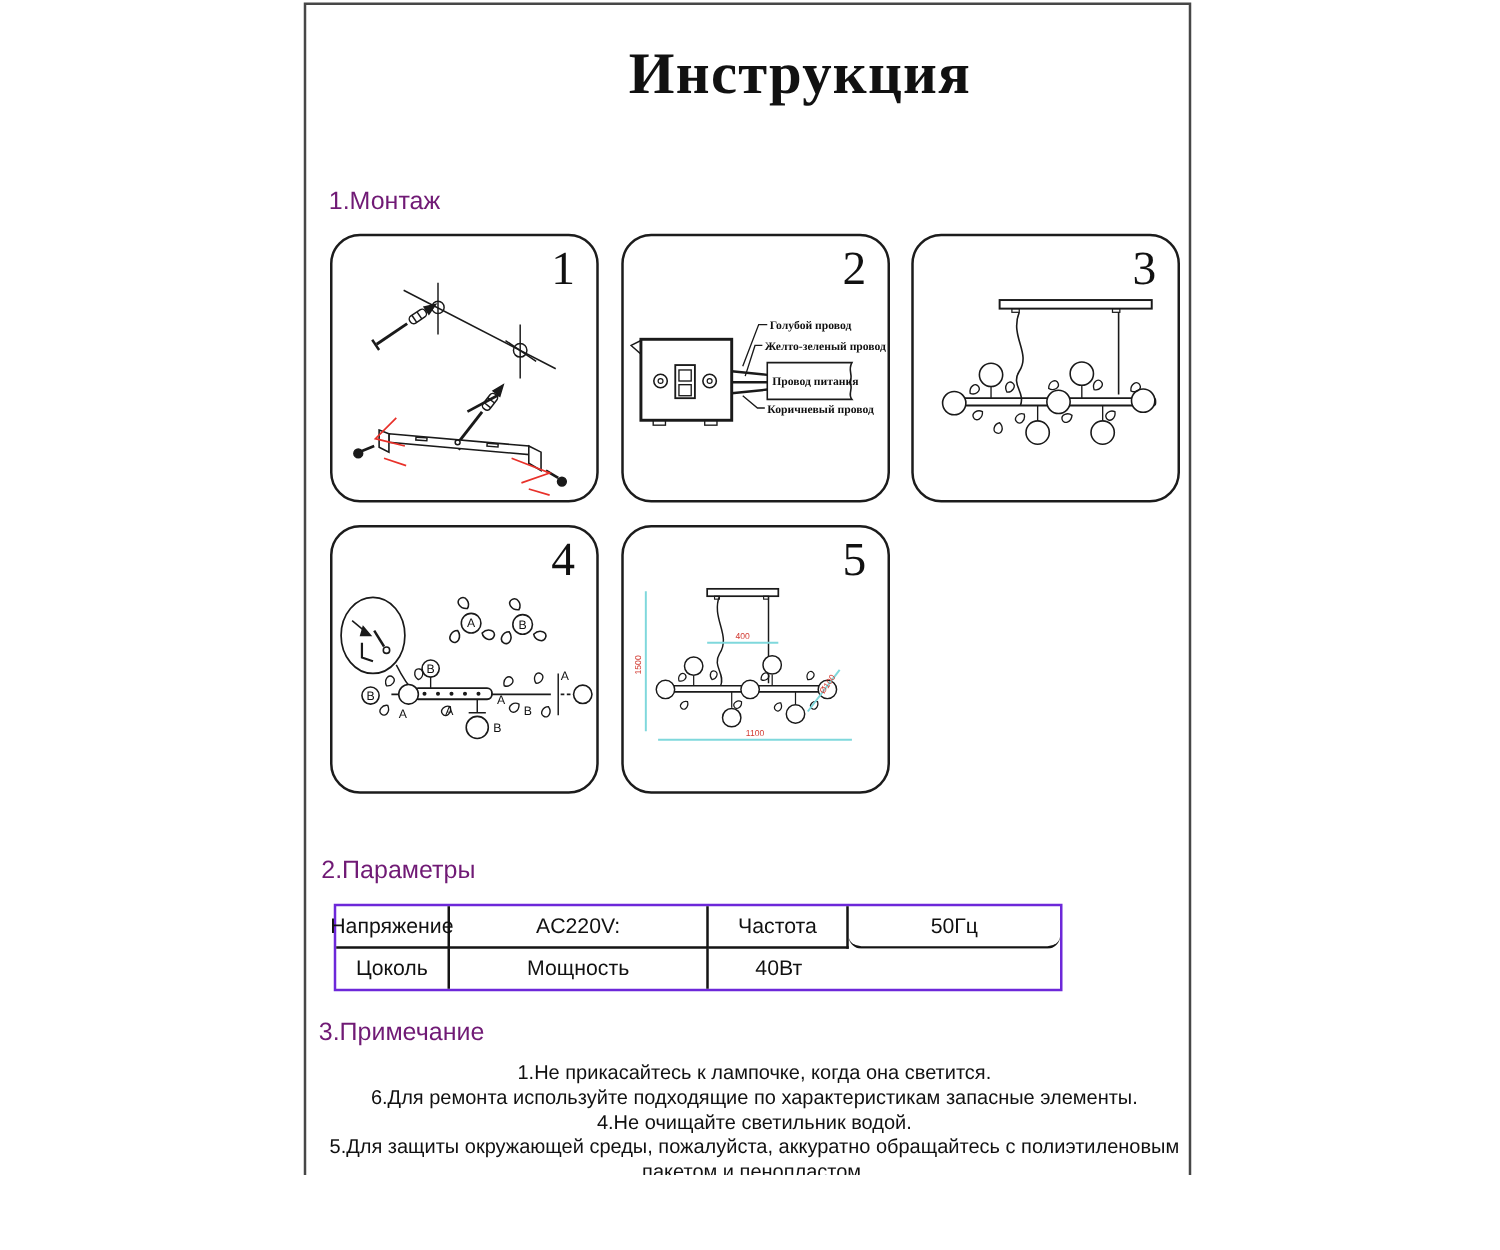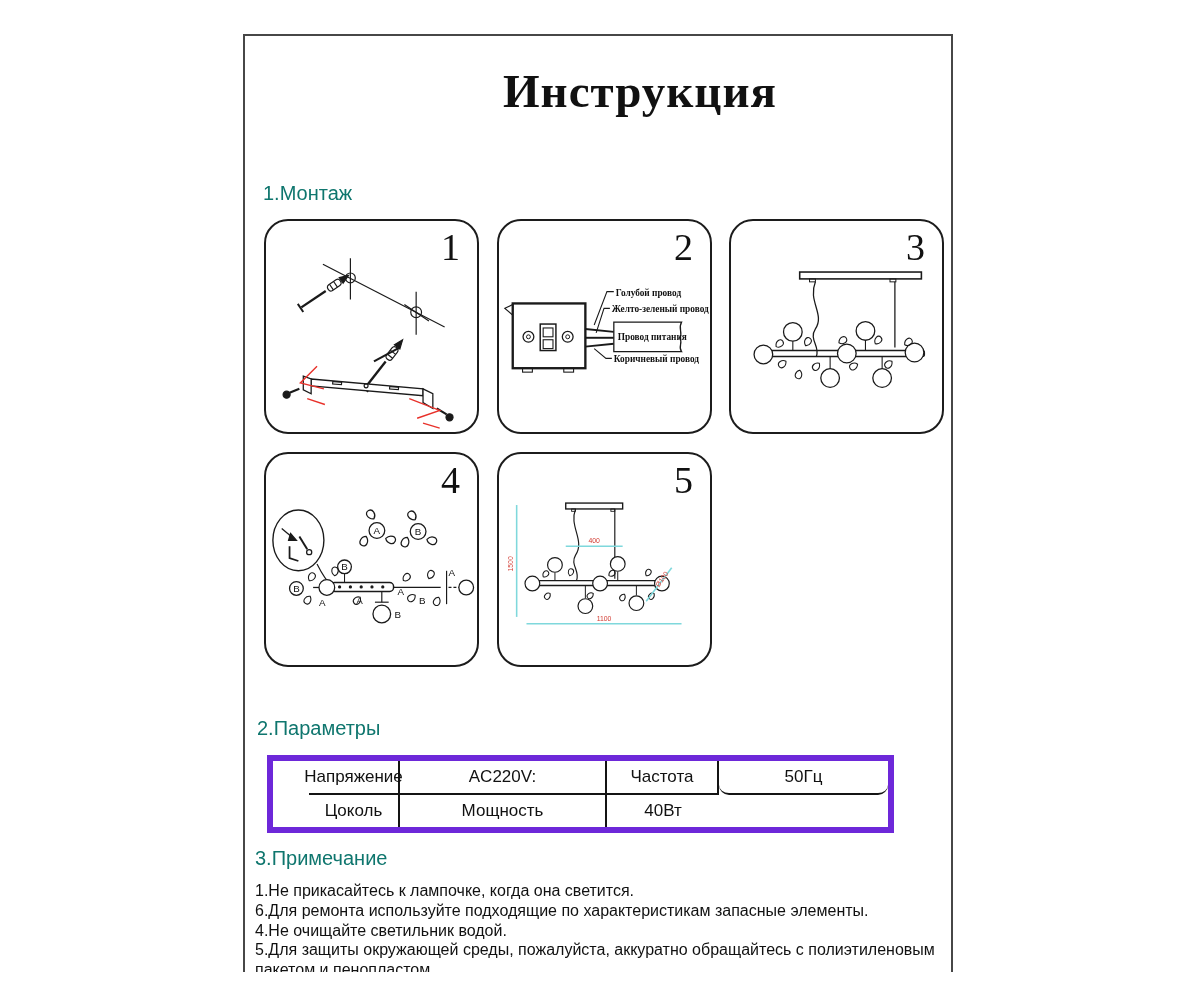--- a/index.html
+++ b/index.html
@@ -1,39 +1,39 @@
 <!DOCTYPE html>
 <html><head>
 <meta charset="utf-8">
 <style>
   html,body{margin:0;padding:0;background:#ffffff;}
   .viewport{position:relative;width:1200px;height:940px;overflow:hidden;background:#ffffff;
-            font-family:"Liberation Sans",sans-serif;color:#111;margin-top:32px;}
+            font-family:"Liberation Sans",sans-serif;color:#111;}
   .page{position:absolute;left:243px;top:2px;width:710px;height:1060px;background:#fff;
         border:2px solid #474747;box-sizing:border-box;}
   .title{position:absolute;left:0;top:28px;width:710px;text-align:center;transform:translateX(40px);
          font-family:"Liberation Serif",serif;font-weight:bold;font-size:47px;letter-spacing:1px;}
   .model-line{position:absolute;left:0;top:86px;width:710px;text-align:center;transform:translateX(40px);
               font-size:27px;}
   .model-label{font-family:"Liberation Serif",serif;font-weight:bold;}
   .model-value{font-family:"Liberation Sans",sans-serif;font-weight:500;}
-  .sec-h{position:absolute;font-size:20px;color:#0f766e;}
+  .sec-h{position:absolute;font-size:20px;color:#701a75;}
   .panel{position:absolute;width:215px;height:215px;border:2px solid #1c1c1c;border-radius:24px;
          box-sizing:border-box;background:#fff;}
   .panel svg{position:absolute;left:0;top:0;width:100%;height:100%;}
   .panel-num{position:absolute;top:4px;right:17px;font-family:"Liberation Serif",serif;
              font-size:38px;color:#111;}
   .ptable{position:absolute;left:22px;top:719px;display:grid;
-          grid-template-columns:91px 207px 112px 169px;border:6px solid #6d28d9;background:#fff;padding-left:36px;}
+          grid-template-columns:91px 207px 112px 169px;border:2px solid #6d28d9;background:#fff;}
   .ptable .cell{border-right:2px solid #141414;border-bottom:2px solid #141414;height:32px;
                 display:flex;align-items:center;justify-content:center;font-size:17px;}
   .ptable .cell.lastcol{border-right:none;border-radius:10px;}
   .ptable .cell.lastrow{border-bottom:none;}
   .notes{position:absolute;left:10px;top:845px;width:697px;font-size:16px;line-height:19.8px;}
-  .note-item{margin:0;}
+  .note-item{margin:0;text-align:center;}
   svg text{font-family:"Liberation Sans",sans-serif;}
   svg .wire-label{font-family:"Liberation Serif",serif;font-weight:bold;font-size:9.5px;fill:#111;}
   svg .dim-text{font-size:7px;fill:#d23b32;}
   svg .part-letter{font-size:10px;fill:#111;}
 </style>
 </head>
 <body>
 
 <div class="viewport">
 <div class="page">

